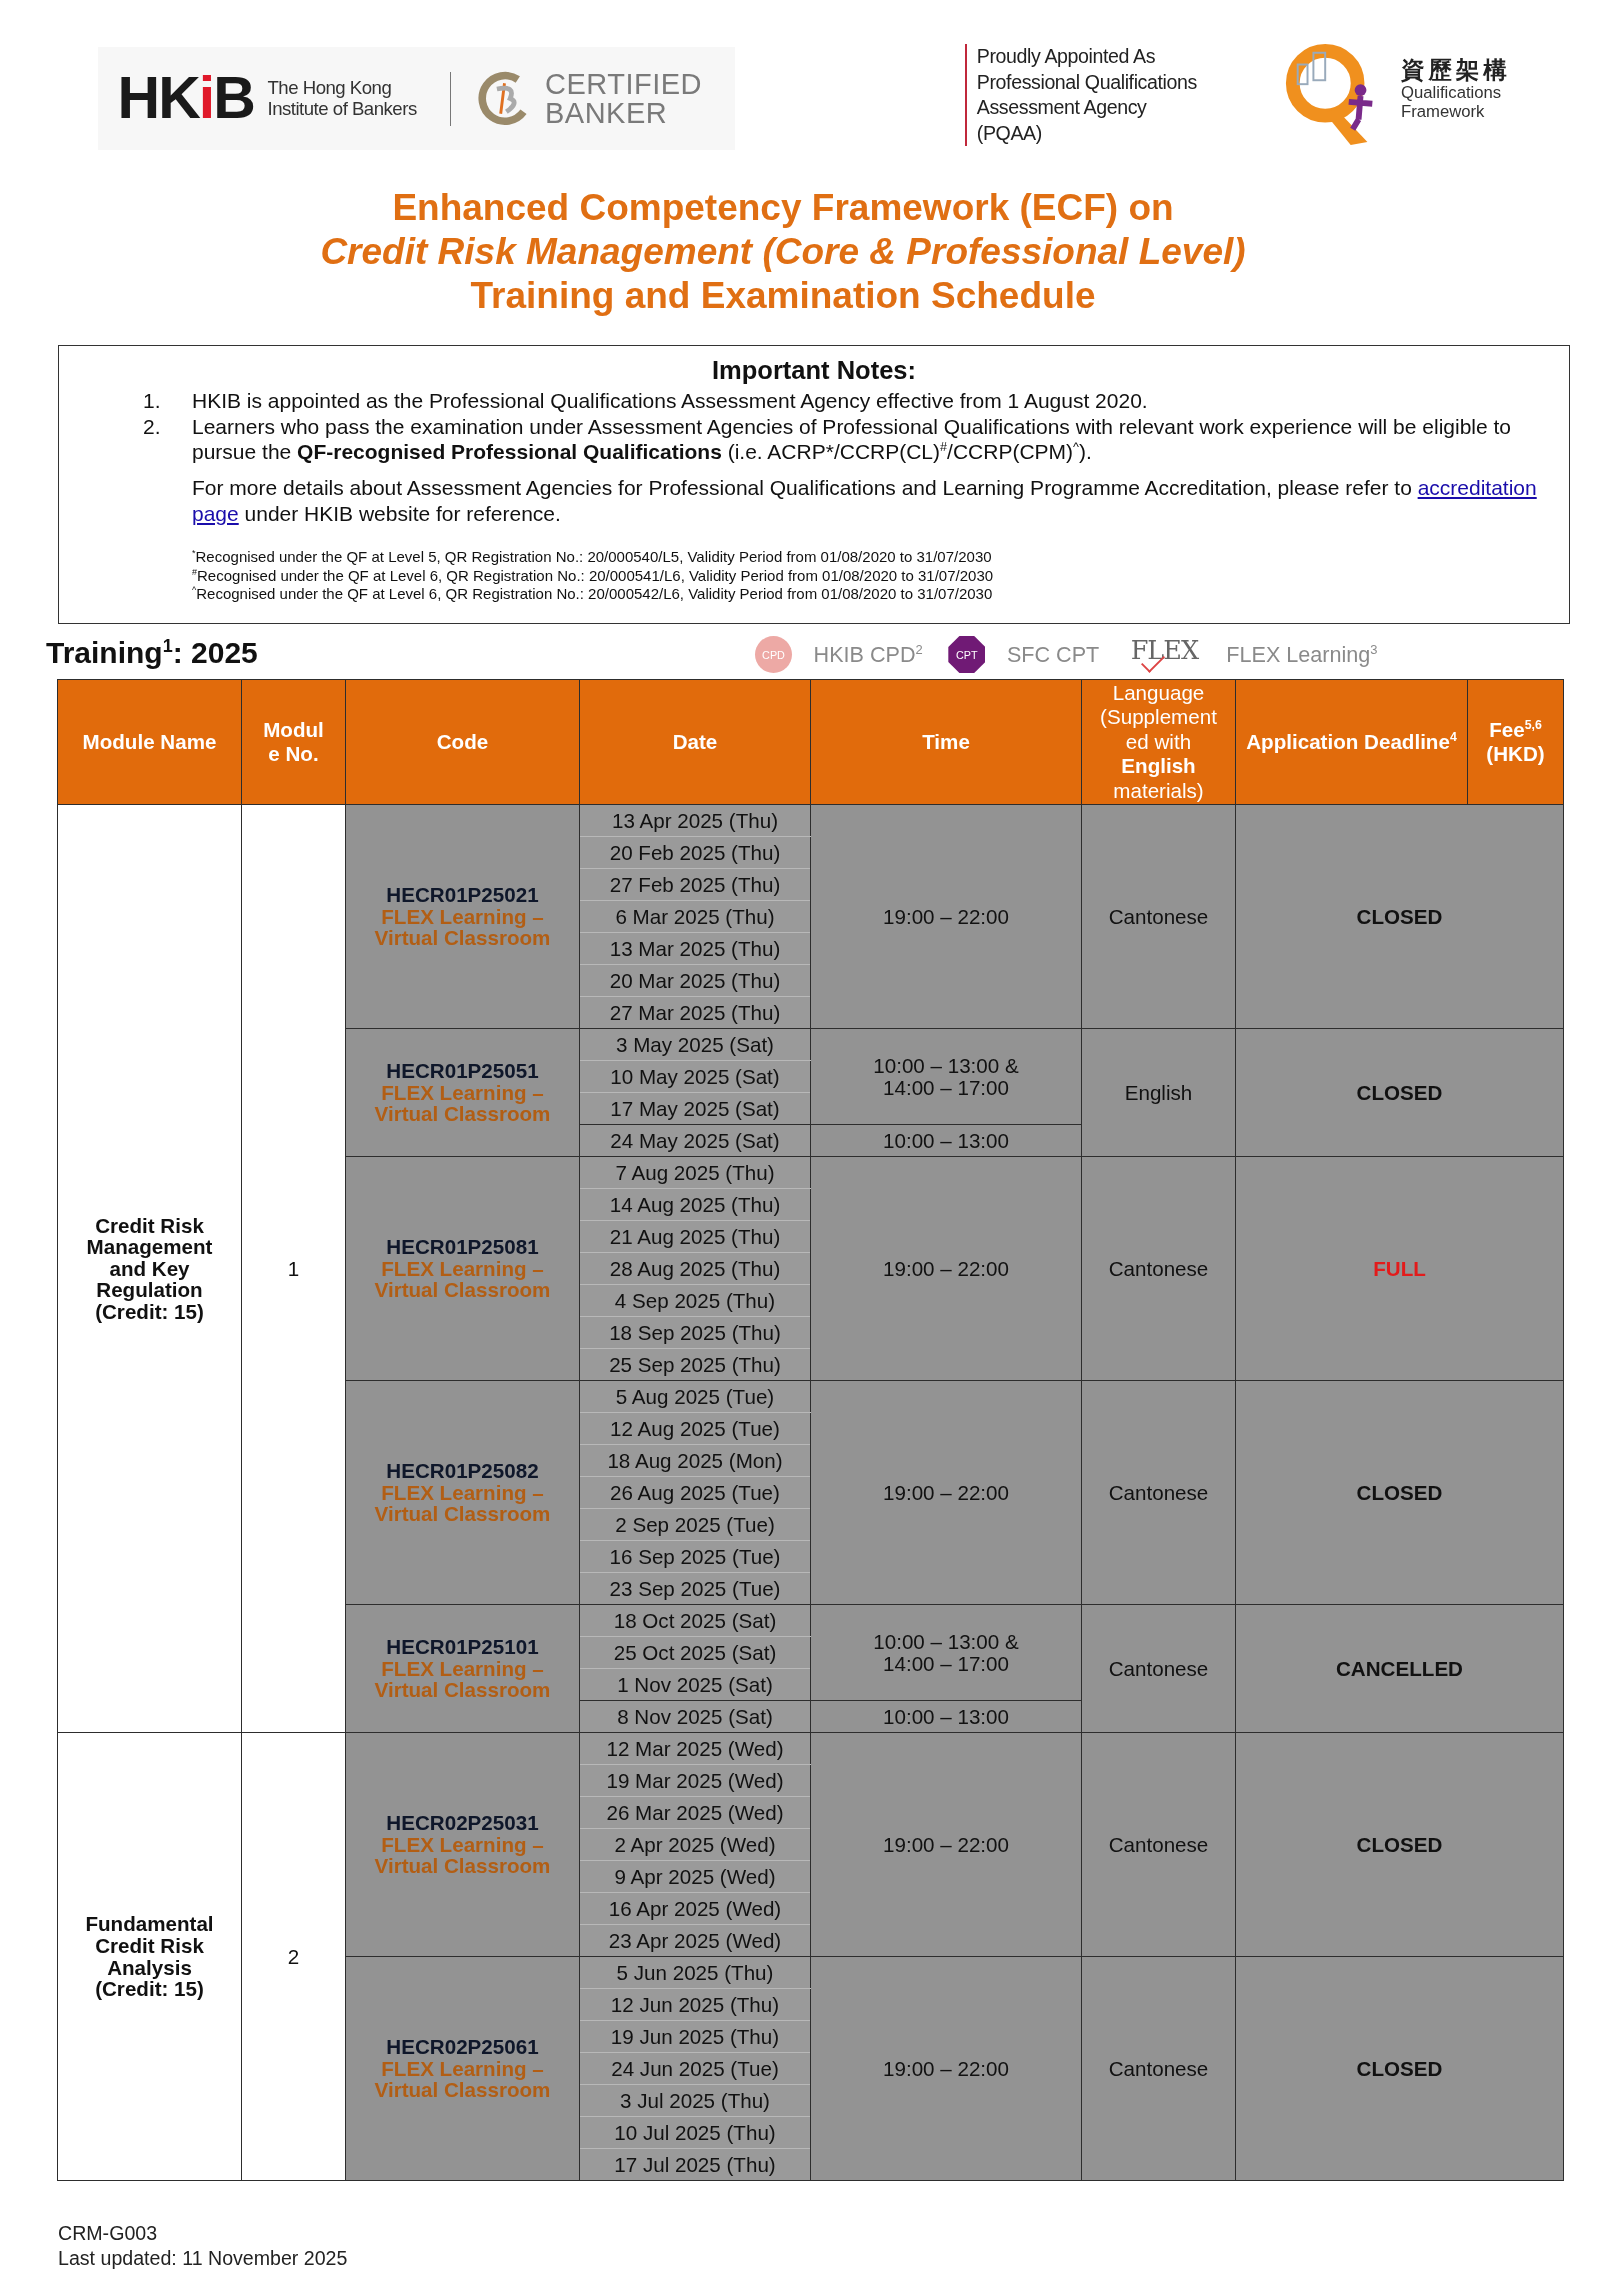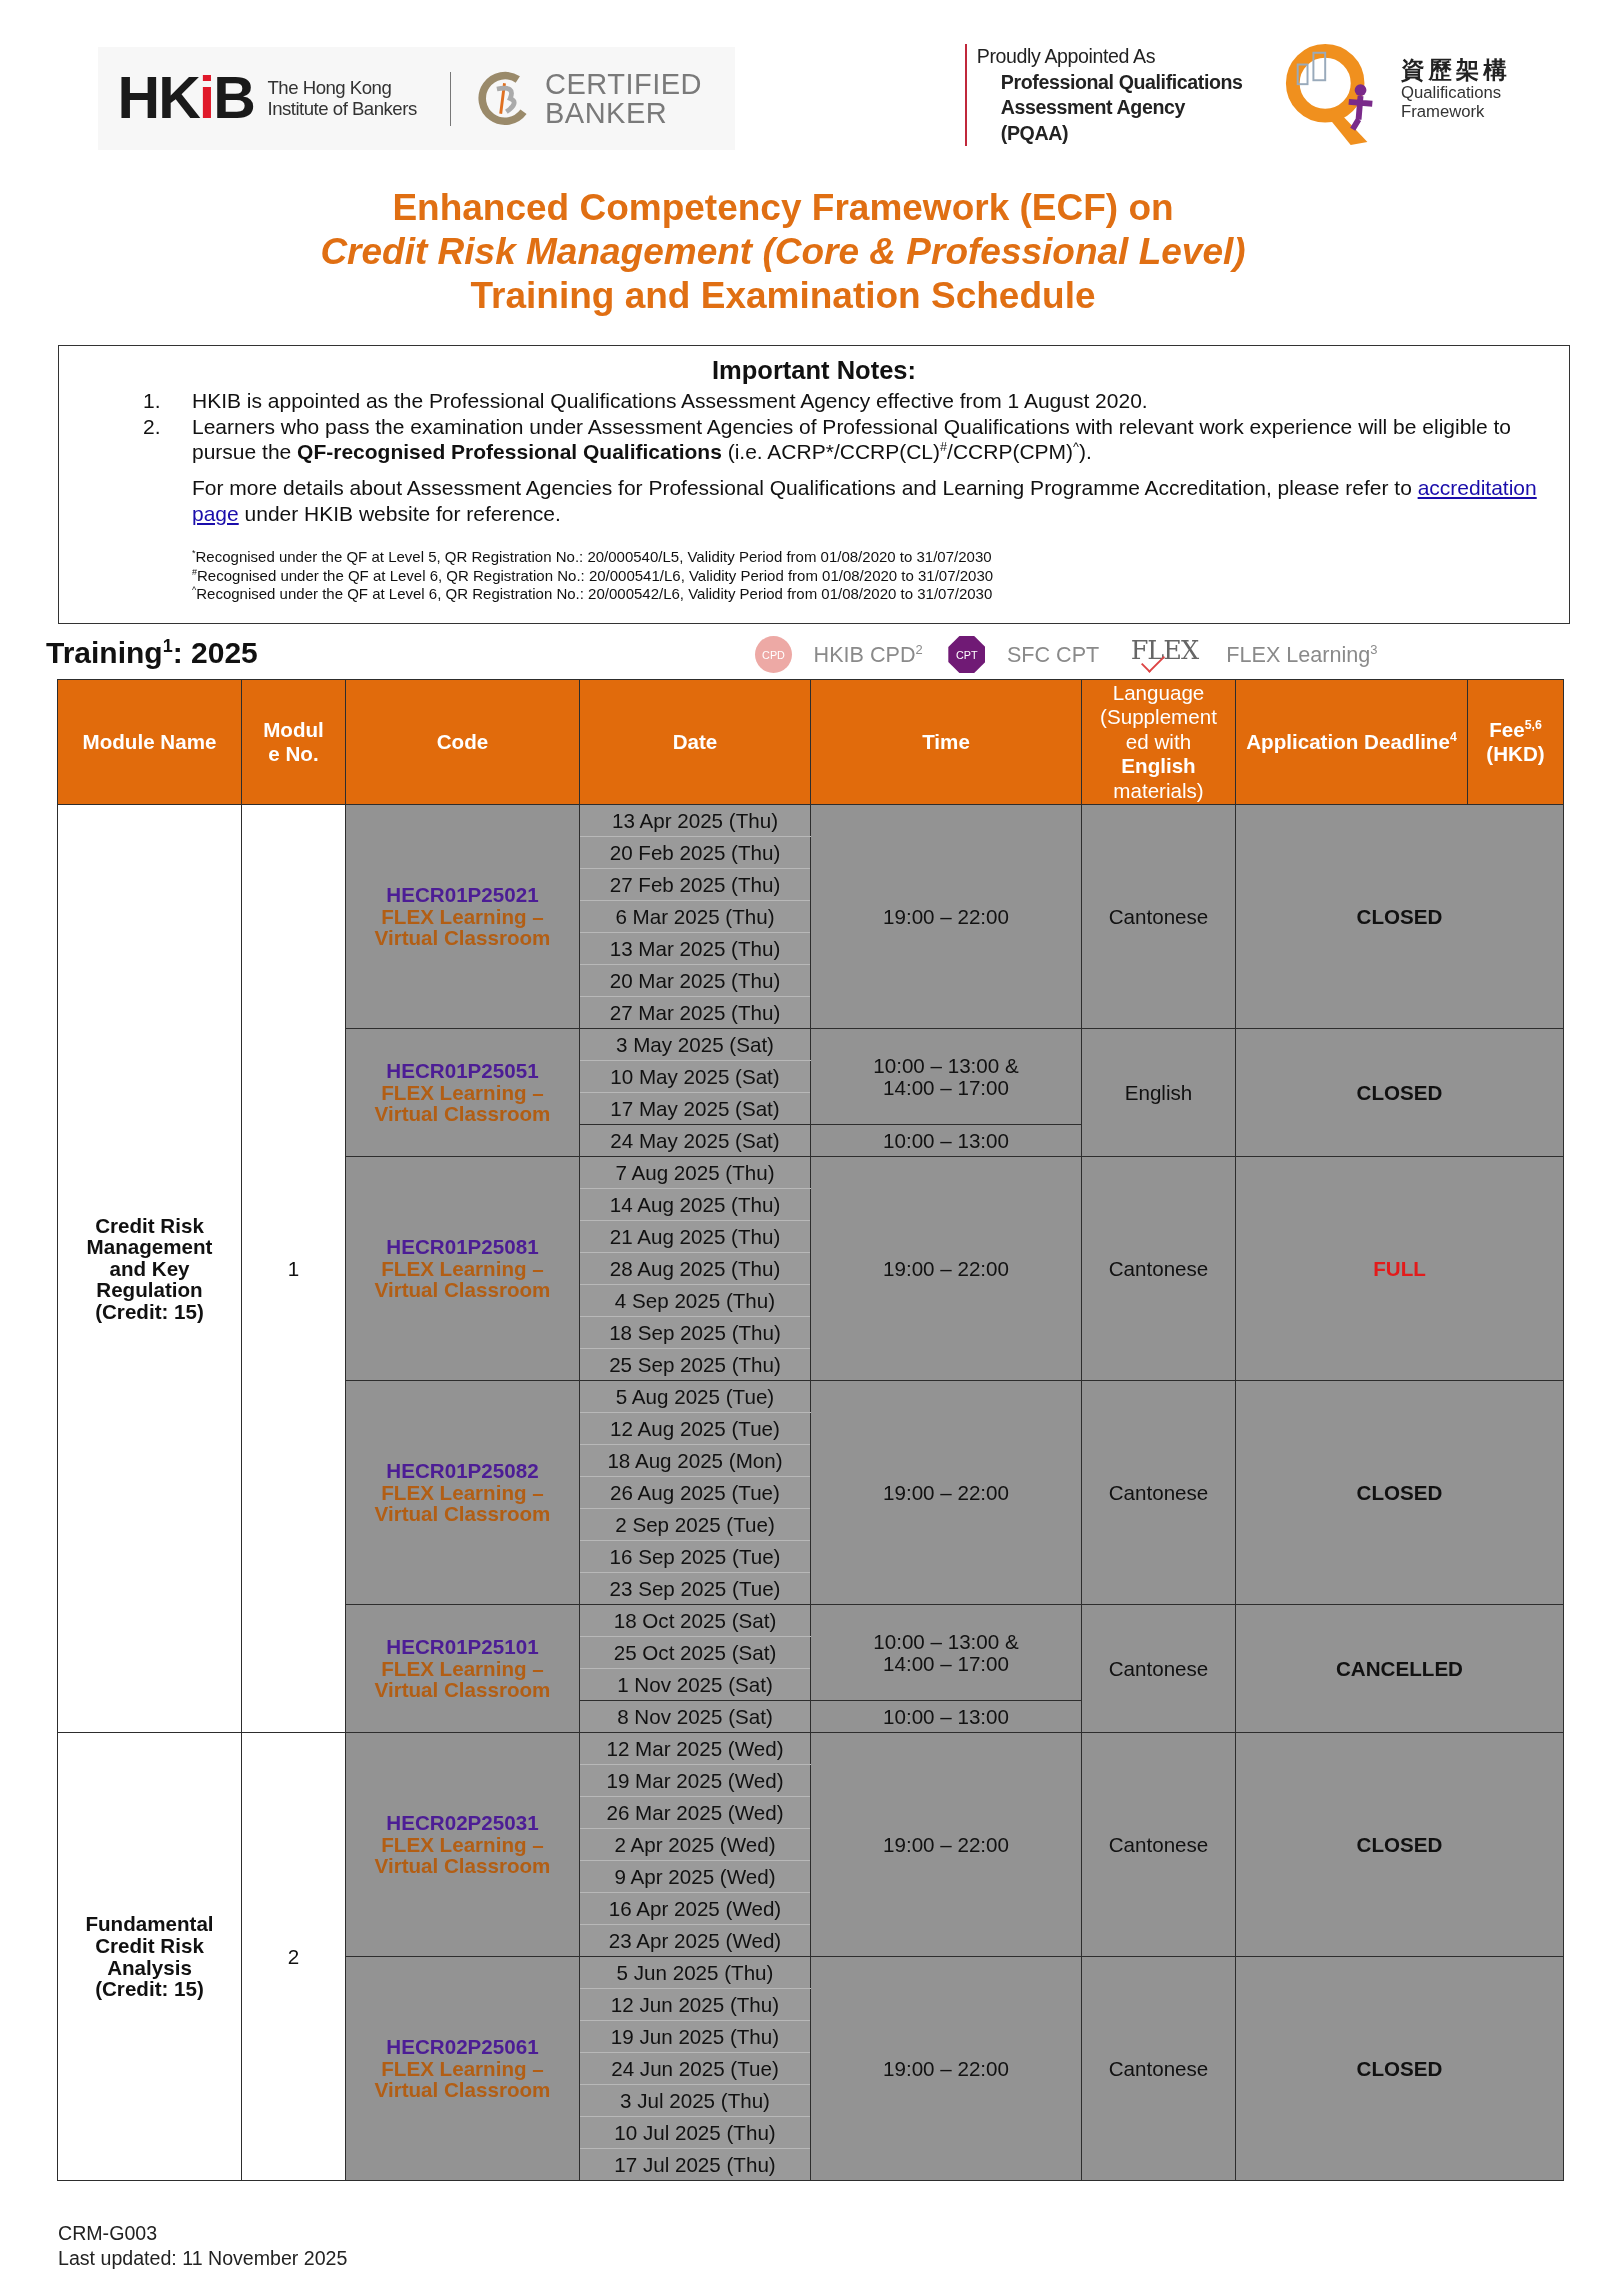--- a/index.html
+++ b/index.html
@@ -12,21 +12,21 @@
   .hkib-mark { font-family:"Liberation Sans", sans-serif; font-weight:bold; font-size:59px;
                letter-spacing:-2px; color:#1a1a1a; margin-left:19.6px; position:relative; line-height:1; }
   .hkib-mark .i { color:#e0192a; }
   .hkib-sub { font-size:18.6px; line-height:20.6px; color:#333; margin-left:13.7px; letter-spacing:-0.5px; }
   .logo-divider { width:1px; height:54px; background:#777; margin-left:33px; }
   .cb-emblem { width:57px; height:57px; margin-left:25.5px; }
   .cb-text { font-size:29px; line-height:29px; color:#7a7a7a; margin-left:11.8px; letter-spacing:0.5px; }
 
   .pqaa { position:absolute; left:965px; top:44px; border-left:2.9px solid #c0283b;
           padding-left:9.8px; font-size:19.6px; line-height:25.5px; color:#222; letter-spacing:-0.4px; }
-  .pqaa .b { font-weight:bold;margin-left:24px; }
+  .pqaa .b { font-weight:normal; }
   .qf { position:absolute; left:1274px; top:39px; width:255px; height:108px; }
   .qf-text { position:absolute; left:127px; top:17.6px; font-size:16.7px; line-height:18.6px; color:#333; }
   .qf-cn { font-size:23.5px; font-weight:bold; letter-spacing:3.9px; line-height:27.4px; color:#222; }
 
   
   .title { position:absolute; left:0; width:1566px; top:186px; text-align:center;
            color:#e06f13; font-weight:bold; font-size:37px; line-height:44px; }
   .title .it { font-style:italic; }
 
   
@@ -64,21 +64,21 @@
   .sched th { background:#e16b0c; color:#fff; font-weight:bold; height:124px; line-height:24.5px; font-size:20.6px; }
   .sched th .n { font-weight:normal; }
   .sched td { height:31px; line-height:21.6px; }
   .mod-cell { background:#fff; font-weight:bold; line-height:24.5px; }
   .modno-cell { background:#fff; }
   .gray { background:#939393; }
   .date-cell { background:#9a9a9a; border-top:1.5px solid #b8b8b8 !important; border-bottom:1.5px solid #b8b8b8 !important; color:#111; }
   .date-cell.first { border-top:1.5px solid #2d2d2d !important; }
   .date-cell.last { border-bottom:1.5px solid #2d2d2d !important; }
   .code-cell { line-height:24.5px; font-weight:bold; }
-  .code-main { color:#4c1d95; }
+  .code-main { color:#0f172a; }
   .code-mode { color:#b25e14; display:block;text-align:center; }
   .status { font-weight:bold; color:#111; }
   .status.full { color:#e31b1b; }
 
   
   .footer { position:absolute; left:58px; top:2221px; font-size:19.6px; line-height:24.5px; color:#222; }
 </style>
 </head>
 <body>
 

